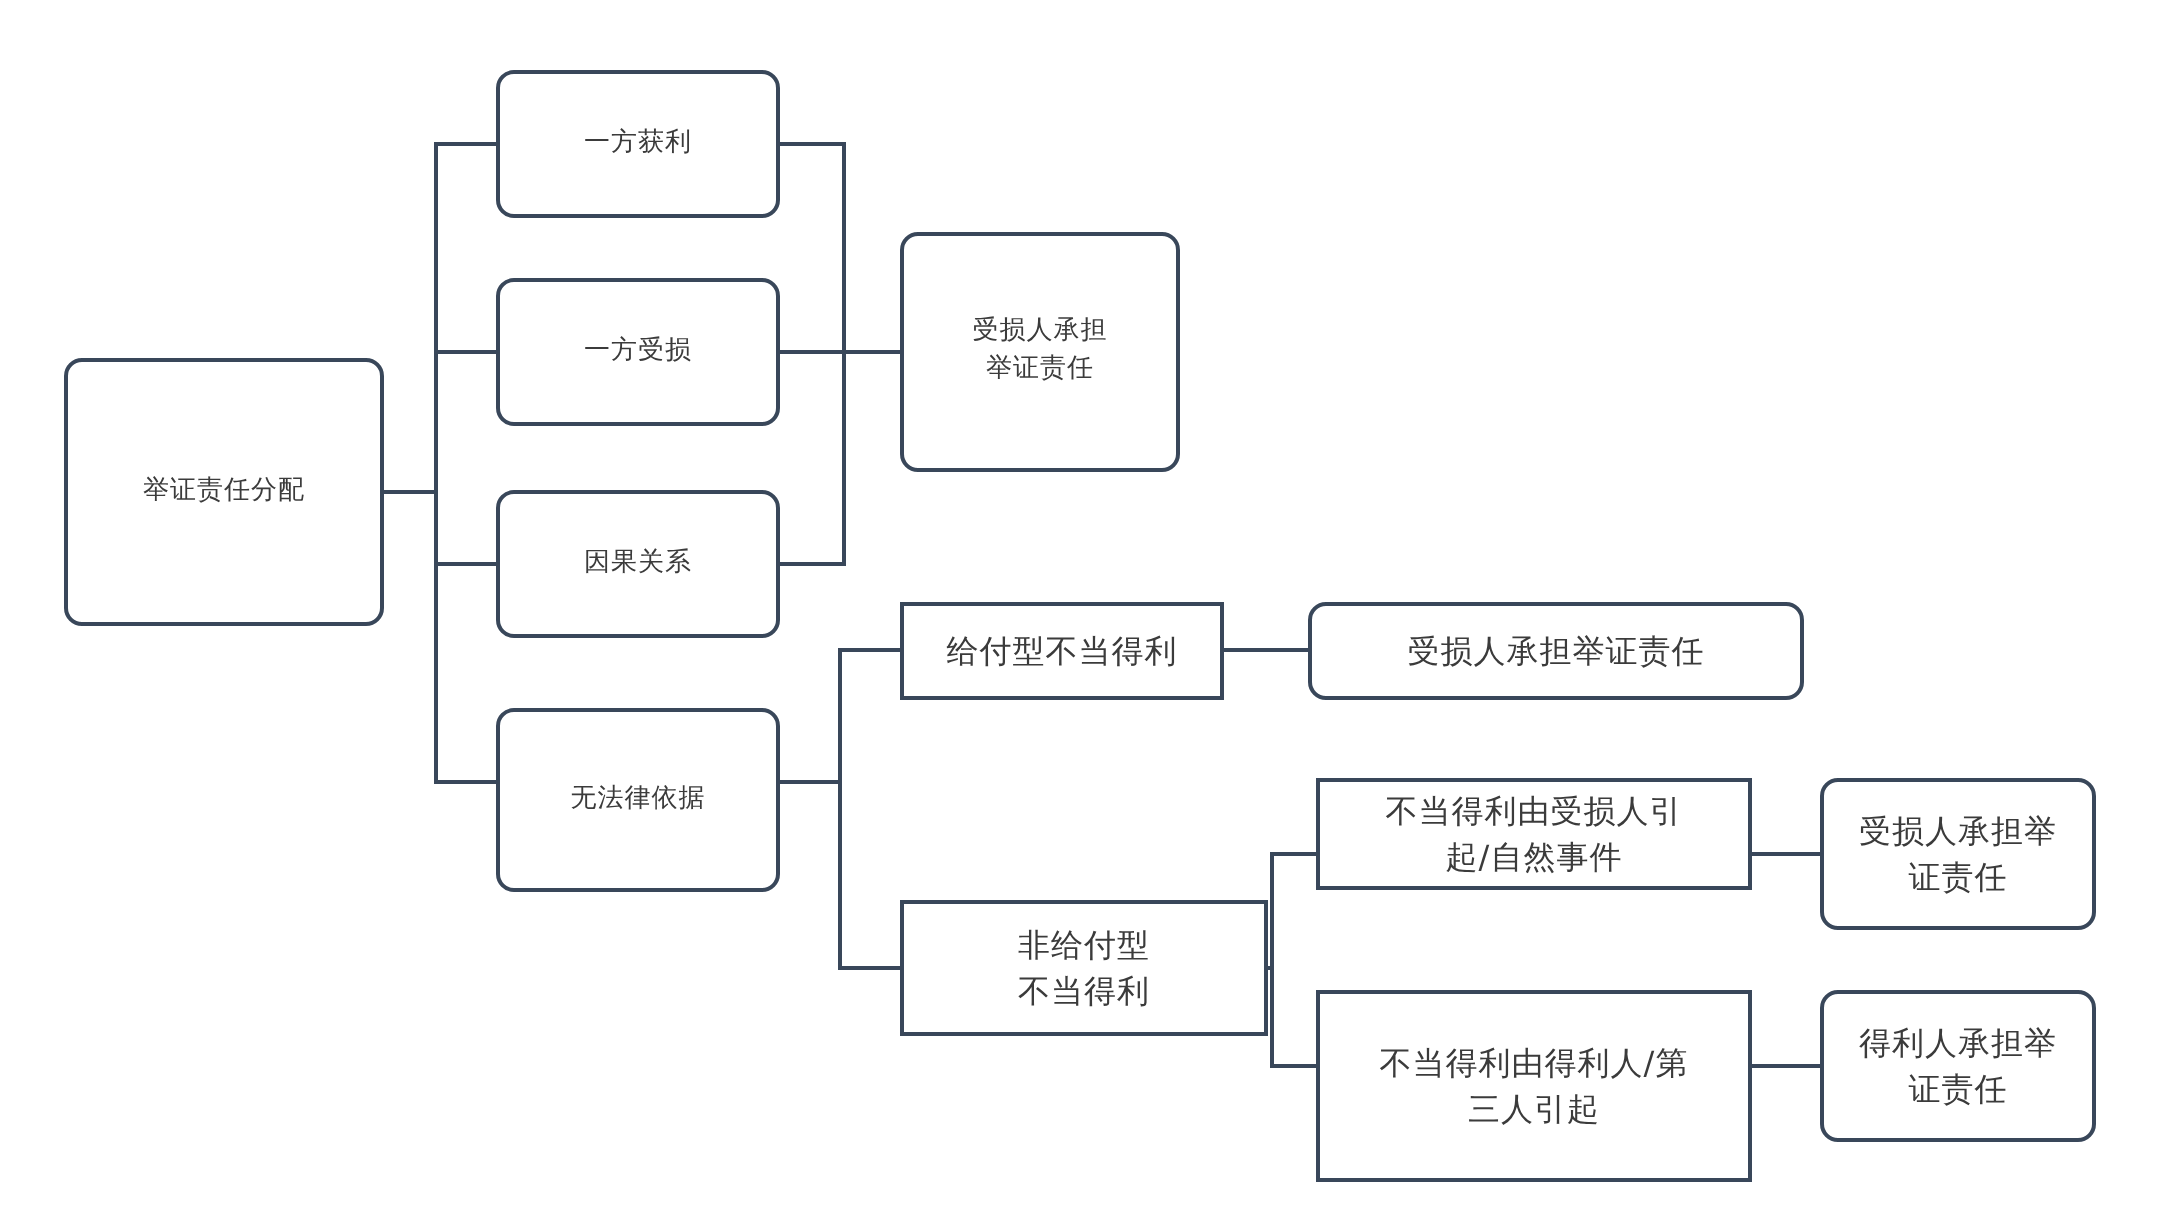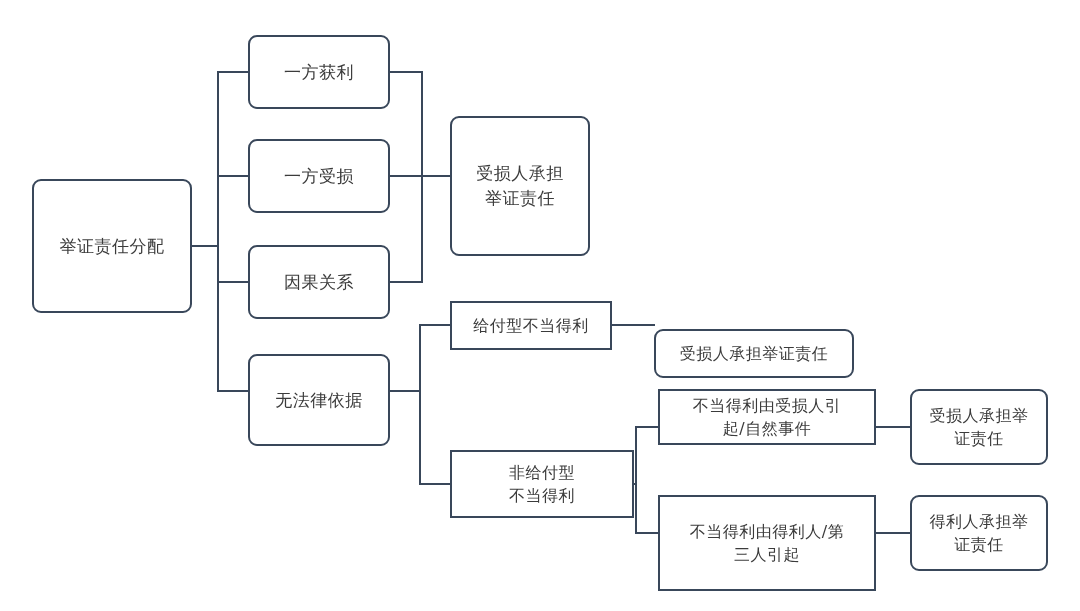--- a/index.html
+++ b/index.html
@@ -29,21 +29,21 @@
   .node {
     position: absolute;
     box-sizing: border-box;
     display: flex;
     align-items: center;
     justify-content: center;
     text-align: center;
     background: #ffffff;
     border: 2px solid #39475a;
     color: #3b3b3b;
-    font-size: 17px;
+    font-size: 13px;
     line-height: 1.45;
     letter-spacing: 0.5px;
     white-space: pre-line;
     z-index: 2;
   }
   .node.rounded { border-radius: 9px; }
   .node.sharp   { border-radius: 0px; }
   .node.small   { font-size: 16px; }
 </style>
 </head>
@@ -85,26 +85,26 @@
   <div class="node rounded" style="left:32px;  top:179px; width:160px; height:134px;">举证责任分配</div>
 
   <div class="node rounded" style="left:248px; top:35px;  width:142px; height:74px;">一方获利</div>
 
   <div class="node rounded" style="left:248px; top:139px; width:142px; height:74px;">一方受损</div>
 
   <div class="node rounded" style="left:248px; top:245px; width:142px; height:74px;">因果关系</div>
 
   <div class="node rounded" style="left:248px; top:354px; width:142px; height:92px;">无法律依据</div>
 
-  <div class="node rounded" style="left:450px; top:116px; width:140px; height:140px;">受损人承担
+  <div class="node rounded" style="left:450px; top:116px; width:140px; height:120px;">受损人承担
 举证责任</div>
 
   <div class="node sharp small" style="left:450px; top:301px; width:162px; height:49px;">给付型不当得利</div>
 
-  <div class="node rounded small" style="left:654px; top:301px; width:200px; height:49px;margin-top:28px;">受损人承担举证责任</div>
+  <div class="node rounded small" style="left:654px; top:301px; width:248px; height:49px;">受损人承担举证责任</div>
 
   <div class="node sharp small" style="left:450px; top:450px; width:184px; height:68px;">非给付型
 不当得利</div>
 
   <div class="node sharp small" style="left:658px; top:389px; width:218px; height:56px;">不当得利由受损人引
 起/自然事件</div>
 
   <div class="node sharp small" style="left:658px; top:495px; width:218px; height:96px;">不当得利由得利人/第
 三人引起</div>
 

